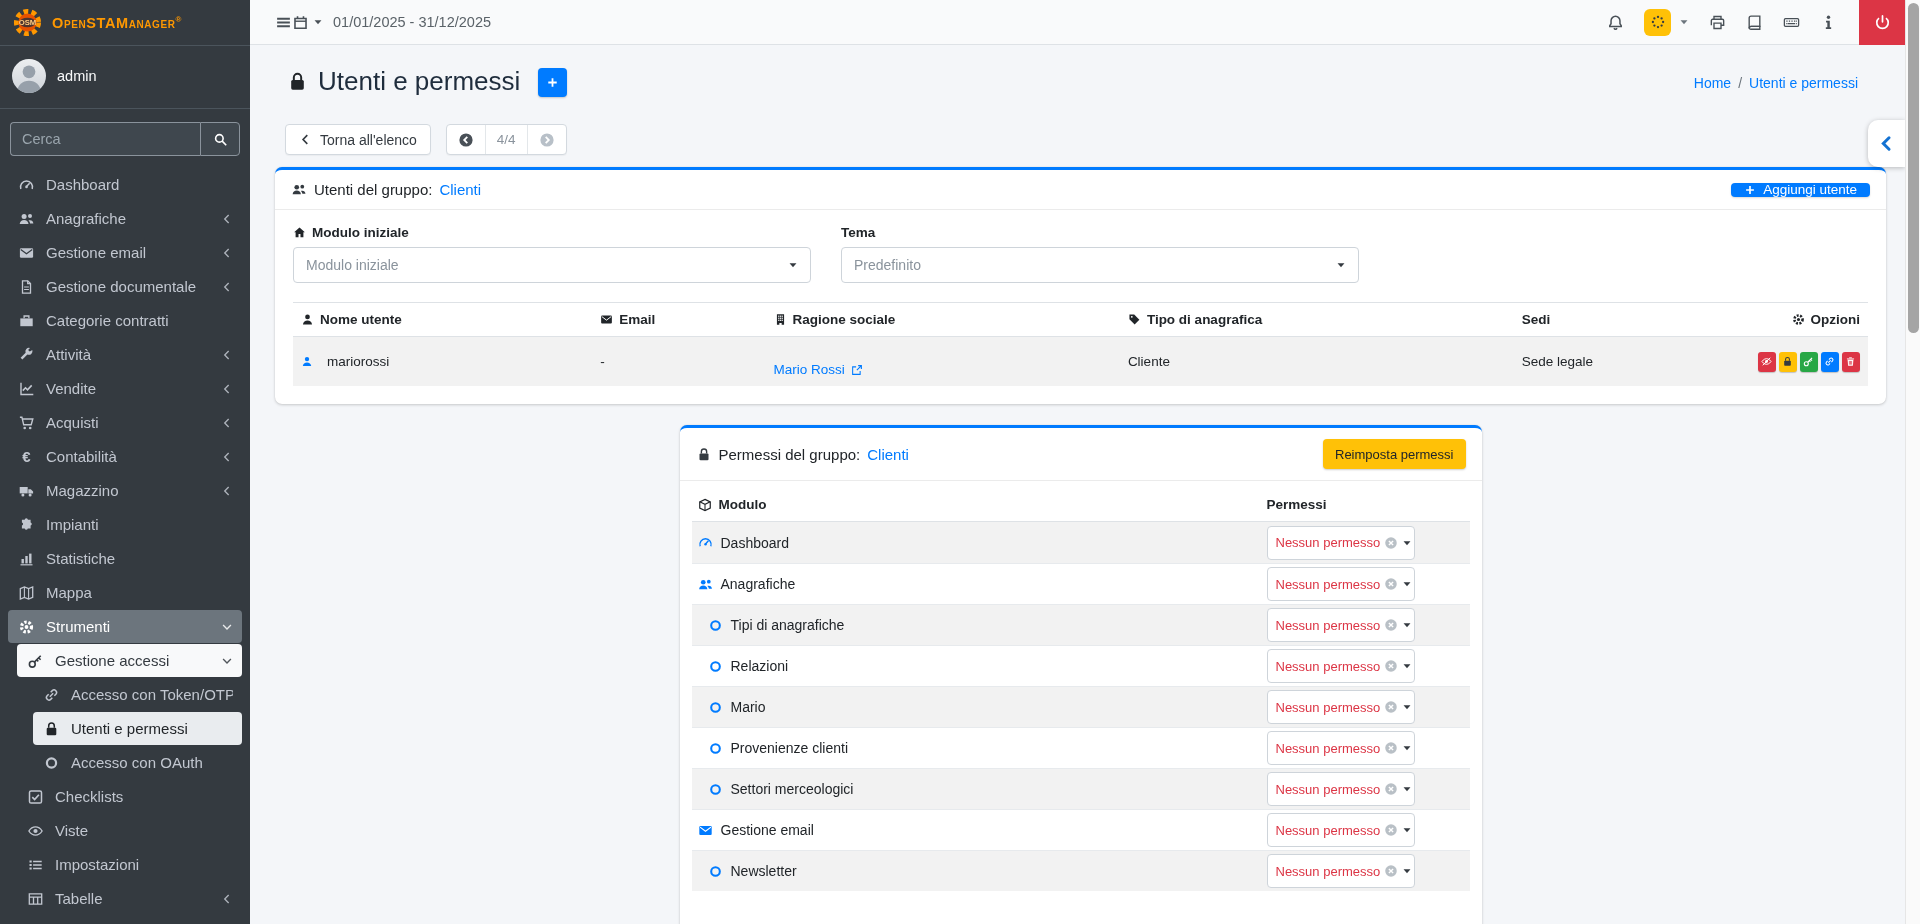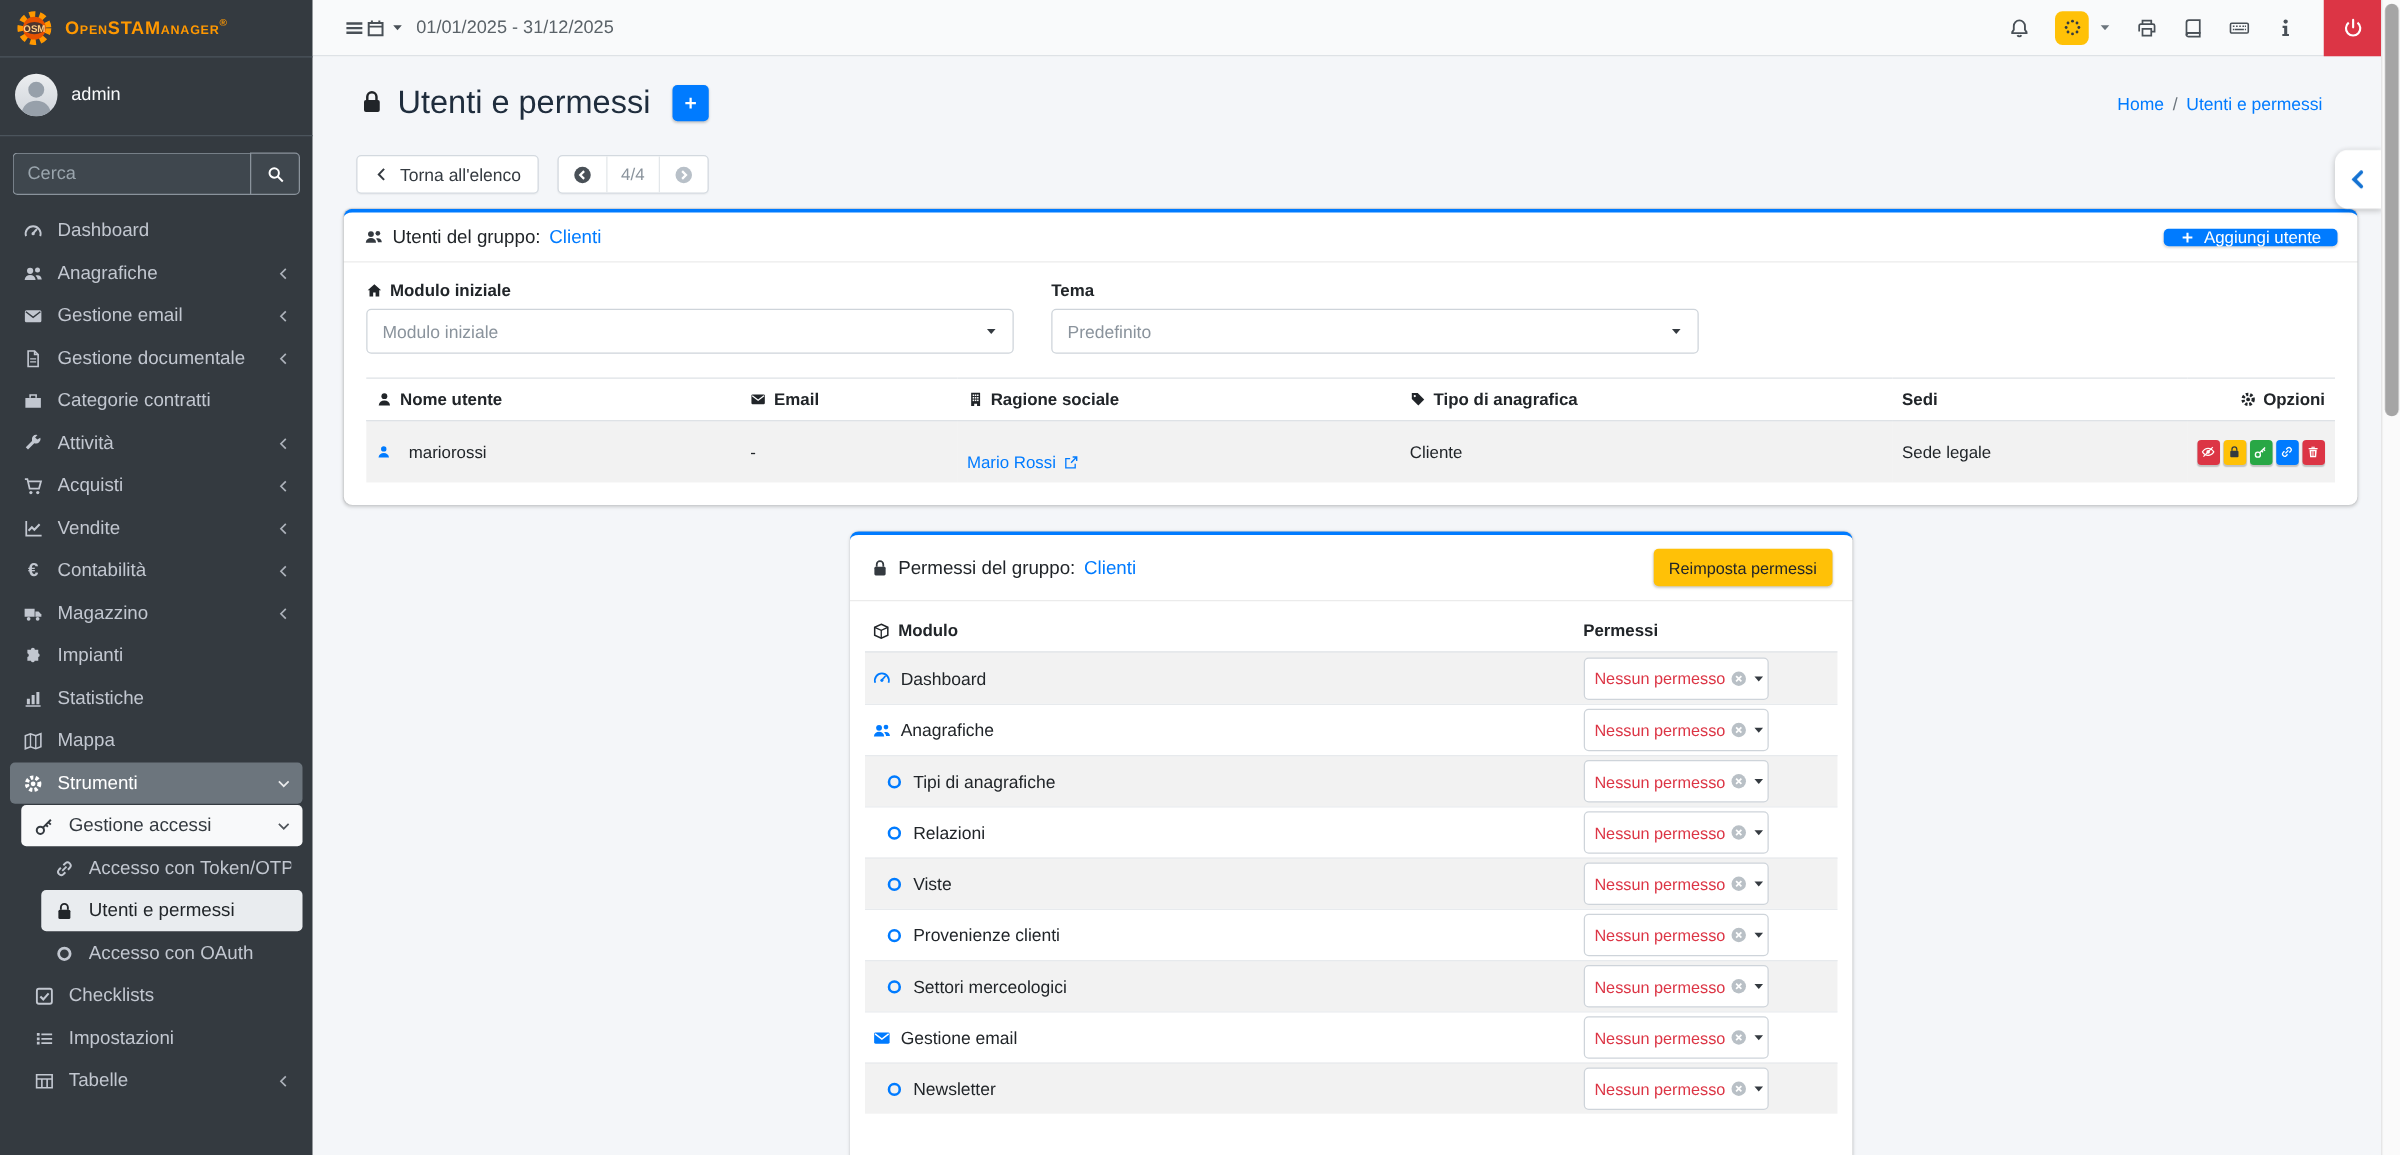--- a/index.html
+++ b/index.html
@@ -282,42 +282,42 @@
               <svg viewBox="0 0 16 16" aria-hidden="true">
                 <path fill="none" stroke="currentColor" stroke-width="1.8" d="M10.2 2.8 5 8l5.2 5.2"></path>
               </svg>
             </span>
           </a>
         </li>
         <li class="lvl0">
           <a class="nav-link">
             <span class="nav-ic">
               <svg viewBox="0 0 16 16" aria-hidden="true">
+                <path fill="currentColor" d="M1.8 1.8v12.4h13v-1.4H3.2V1.8z"></path>
+                <path fill="none" stroke="currentColor" stroke-width="1.6" d="M4.3 9.6 7 6.8l2 2 4.2-4.4"></path>
+              </svg>
+            </span>
+            <span class="nav-text">Vendite</span>
+            <span class="nav-arrow">
+              <svg viewBox="0 0 16 16" aria-hidden="true">
+                <path fill="none" stroke="currentColor" stroke-width="1.8" d="M10.2 2.8 5 8l5.2 5.2"></path>
+              </svg>
+            </span>
+          </a>
+        </li>
+        <li class="lvl0">
+          <a class="nav-link">
+            <span class="nav-ic">
+              <svg viewBox="0 0 16 16" aria-hidden="true">
                 <path fill="none" stroke="currentColor" stroke-width="1.4" d="M1.4 2.2h2l1.8 7.6h7.5l1.6-5.8H4.2"></path>
                 <circle fill="currentColor" cx="6.2" cy="13" r="1.3"></circle>
                 <circle fill="currentColor" cx="11.7" cy="13" r="1.3"></circle>
               </svg>
             </span>
             <span class="nav-text">Acquisti</span>
-            <span class="nav-arrow">
-              <svg viewBox="0 0 16 16" aria-hidden="true">
-                <path fill="none" stroke="currentColor" stroke-width="1.8" d="M10.2 2.8 5 8l5.2 5.2"></path>
-              </svg>
-            </span>
-          </a>
-        </li>
-        <li class="lvl0">
-          <a class="nav-link">
-            <span class="nav-ic">
-              <svg viewBox="0 0 16 16" aria-hidden="true">
-                <path fill="currentColor" d="M1.8 1.8v12.4h13v-1.4H3.2V1.8z"></path>
-                <path fill="none" stroke="currentColor" stroke-width="1.6" d="M4.3 9.6 7 6.8l2 2 4.2-4.4"></path>
-              </svg>
-            </span>
-            <span class="nav-text">Vendite</span>
             <span class="nav-arrow">
               <svg viewBox="0 0 16 16" aria-hidden="true">
                 <path fill="none" stroke="currentColor" stroke-width="1.8" d="M10.2 2.8 5 8l5.2 5.2"></path>
               </svg>
             </span>
           </a>
         </li>
         <li class="lvl0">
           <a class="nav-link">
             <span class="nav-ic">
@@ -450,20 +450,31 @@
             </li>
             <li class="lvl1">
               <a class="nav-link">
                 <span class="nav-ic">
                   <svg viewBox="0 0 16 16" aria-hidden="true">
                     <rect x="2" y="2" width="12" height="12" rx="1.6" fill="none" stroke="currentColor" stroke-width="1.5"></rect>
                     <path fill="none" stroke="currentColor" stroke-width="1.7" d="m4.8 8.2 2.3 2.3 4.3-4.8"></path>
                   </svg>
                 </span>
                 <span class="nav-text">Checklists</span>
+              </a>
+            </li>
+            <li class="lvl1">
+              <a class="nav-link">
+                <span class="nav-ic">
+                  <svg viewBox="0 0 16 16" aria-hidden="true">
+                    <path fill="none" stroke="currentColor" stroke-width="1.4" d="M1.4 8S4 3.9 8 3.9 14.6 8 14.6 8 12 12.1 8 12.1 1.4 8 1.4 8z"></path>
+                    <circle fill="currentColor" cx="8" cy="8" r="2.1"></circle>
+                  </svg>
+                </span>
+                <span class="nav-text">Viste</span>
               </a>
             </li>
             <li class="lvl1">
               <a class="nav-link">
                 <span class="nav-ic">
                   <svg viewBox="0 0 16 16" aria-hidden="true">
                     <path fill="currentColor" d="M2 3.4h2.2v2.2H2zm3.6.4h8.6v1.4H5.6zM2 6.9h2.2v2.2H2zm3.6.4h8.6v1.4H5.6zM2 10.4h2.2v2.2H2zm3.6.4h8.6v1.4H5.6z"></path>
                   </svg>
                 </span>
                 <span class="nav-text">Impostazioni</span>
@@ -981,21 +992,21 @@
                 </span>
               </span>
             </div>
             <div class="perm-row">
               <span class="perm-label sub">
                 <span class="ic">
                   <svg viewBox="0 0 16 16" aria-hidden="true">
                     <circle cx="8" cy="8" r="4.6" fill="none" stroke="currentColor" stroke-width="2.2"></circle>
                   </svg>
                 </span>
-                <span>Viste</span>
+                <span>Mario</span>
               </span>
               <span class="perm-col-right">
                 <span class="perm-select">
                   <span class="np-text">Nessun permesso</span>
                   <span class="np-x">
                     <svg viewBox="0 0 16 16" aria-hidden="true">
                       <circle fill="currentColor" cx="8" cy="8" r="6.6"></circle>
                       <path fill="none" stroke="var(--ibg,#fff)" stroke-width="1.6" d="m5.6 5.6 4.8 4.8M10.4 5.6l-4.8 4.8"></path>
                     </svg>
                   </span>

